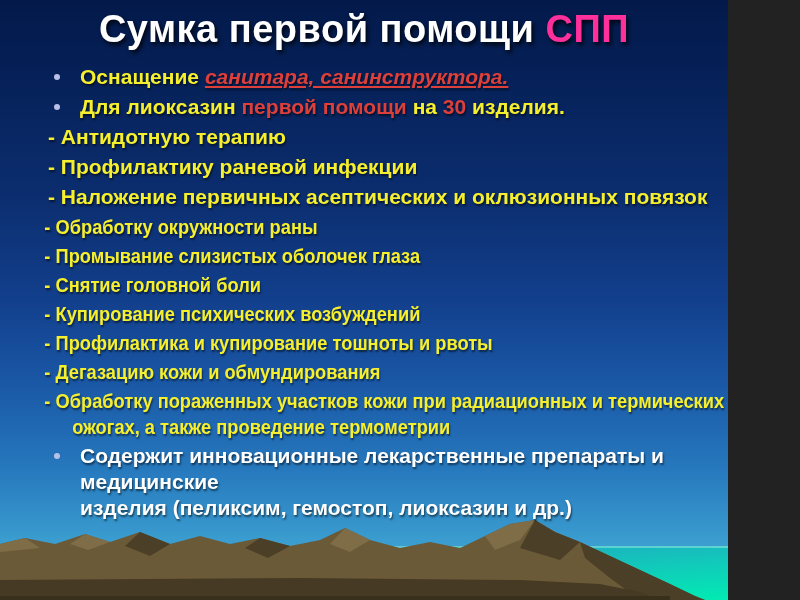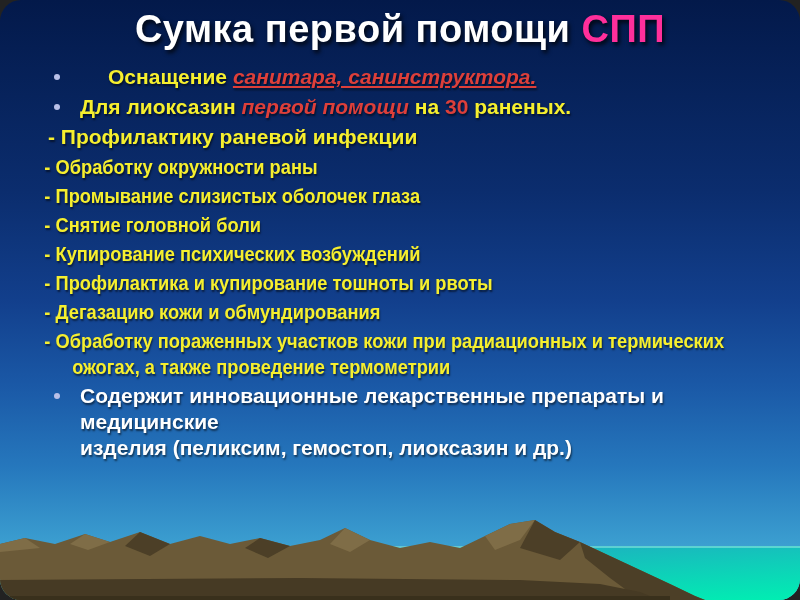--- a/index.html
+++ b/index.html
@@ -1,22 +1,21 @@
 <!DOCTYPE html>
 <html><head>
 <meta charset="utf-8">
 <style>
   html,body{margin:0;padding:0;background:#222;}
   .slide{
-    position:relative;width:800px;height:600px;overflow:hidden;
+    position:relative;width:728px;height:600px;overflow:hidden;
     font-family:"Liberation Sans","DejaVu Sans",sans-serif;font-weight:700;
     background:linear-gradient(180deg,
       #03194a 0%, #07235c 16%, #0b2d6e 32%, #123f8c 50%,
       #1a58a6 64%, #2678bd 78%, #3a9ccf 90%, #4fbdda 100%);
-    border-radius:21px;
   }
   .title{
     position:relative;padding-top:8px;text-align:center;
     font-size:38px;color:#ffffff;letter-spacing:.5px;
     text-shadow:2px 3px 4px rgba(0,0,0,.78);
     z-index:3;
   }
   .title .accent{color:#ff2f9b;}
   .content{
     position:absolute;left:20px;right:14px;top:64px;z-index:3;
@@ -26,36 +25,38 @@
     margin-bottom:4px;white-space:pre-line;
     text-shadow:1px 2px 2px rgba(0,0,0,.55);
   }
   .item.dash{text-indent:-32px;}
   .item.bullet::before{
     content:"";position:absolute;left:34px;top:10px;width:6px;height:6px;
     border-radius:50%;background:#b9c0e8;
   }
   .item.narrow{transform:scaleX(.87);transform-origin:0 50%;width:114%;margin-bottom:3px;}
   .u{text-decoration:underline;}
-  .i{font-style:italic;}
+  .i{}
   .mountains{position:absolute;left:0;bottom:0;width:800px;height:100px;z-index:1;}
 </style>
 </head>
 <body>
 
 <div class="slide">
 
   <div class="title">
     <span>Сумка первой помощи </span><span class="accent">СПП</span>
   </div>
 
   <div class="content">
-      <div class="item bullet"><span style="color: rgb(246, 239, 46); margin-left: 28px;">Оснащение </span><span class="u" style="color: rgb(221, 63, 58); font-style: italic;">санитара, санинструктора.</span></div>
-      <div class="item bullet"><span style="color: rgb(246, 239, 46);">Для лиоксазин </span><span class="i" style="color: rgb(221, 63, 58);">первой помощи</span><span style="color: rgb(246, 239, 46);"> на </span><span style="color: rgb(221, 63, 58);">30</span><span style="color: rgb(246, 239, 46);"> раненых.</span></div>
+      <div class="item bullet"><span style="color: rgb(246, 239, 46);">Оснащение </span><span class="u" style="color: rgb(221, 63, 58); font-style: italic;">санитара, санинструктора.</span></div>
+      <div class="item bullet"><span style="color: rgb(246, 239, 46);">Для лиоксазин </span><span class="i" style="color: rgb(221, 63, 58);">первой помощи</span><span style="color: rgb(246, 239, 46);"> на </span><span style="color: rgb(221, 63, 58);">30</span><span style="color: rgb(246, 239, 46);"> изделия.</span></div>
+      <div class="item dash"><span style="color: rgb(246, 239, 46);">- Антидотную терапию</span></div>
       <div class="item dash"><span style="color: rgb(246, 239, 46);">- Профилактику раневой инфекции</span></div>
+      <div class="item dash"><span style="color: rgb(246, 239, 46);">- Наложение первичных асептических и оклюзионных повязок</span></div>
       <div class="item dash narrow"><span style="color: rgb(246, 239, 46);">- Обработку окружности раны</span></div>
       <div class="item dash narrow"><span style="color: rgb(246, 239, 46);">- Промывание слизистых оболочек глаза</span></div>
       <div class="item dash narrow"><span style="color: rgb(246, 239, 46);">- Снятие головной боли</span></div>
       <div class="item dash narrow"><span style="color: rgb(246, 239, 46);">- Купирование психических возбуждений</span></div>
       <div class="item dash narrow"><span style="color: rgb(246, 239, 46);">- Профилактика и купирование тошноты и рвоты</span></div>
       <div class="item dash narrow"><span style="color: rgb(246, 239, 46);">- Дегазацию кожи и обмундирования</span></div>
       <div class="item dash narrow"><span style="color: rgb(246, 239, 46);">- Обработку пораженных участков кожи при радиационных и термических
 ожогах, а также проведение термометрии</span></div>
       <div class="item bullet"><span style="color: rgb(255, 255, 255);">Содержит инновационные лекарственные препараты и медицинские
 изделия (пеликсим, гемостоп, лиоксазин и др.)</span></div>

